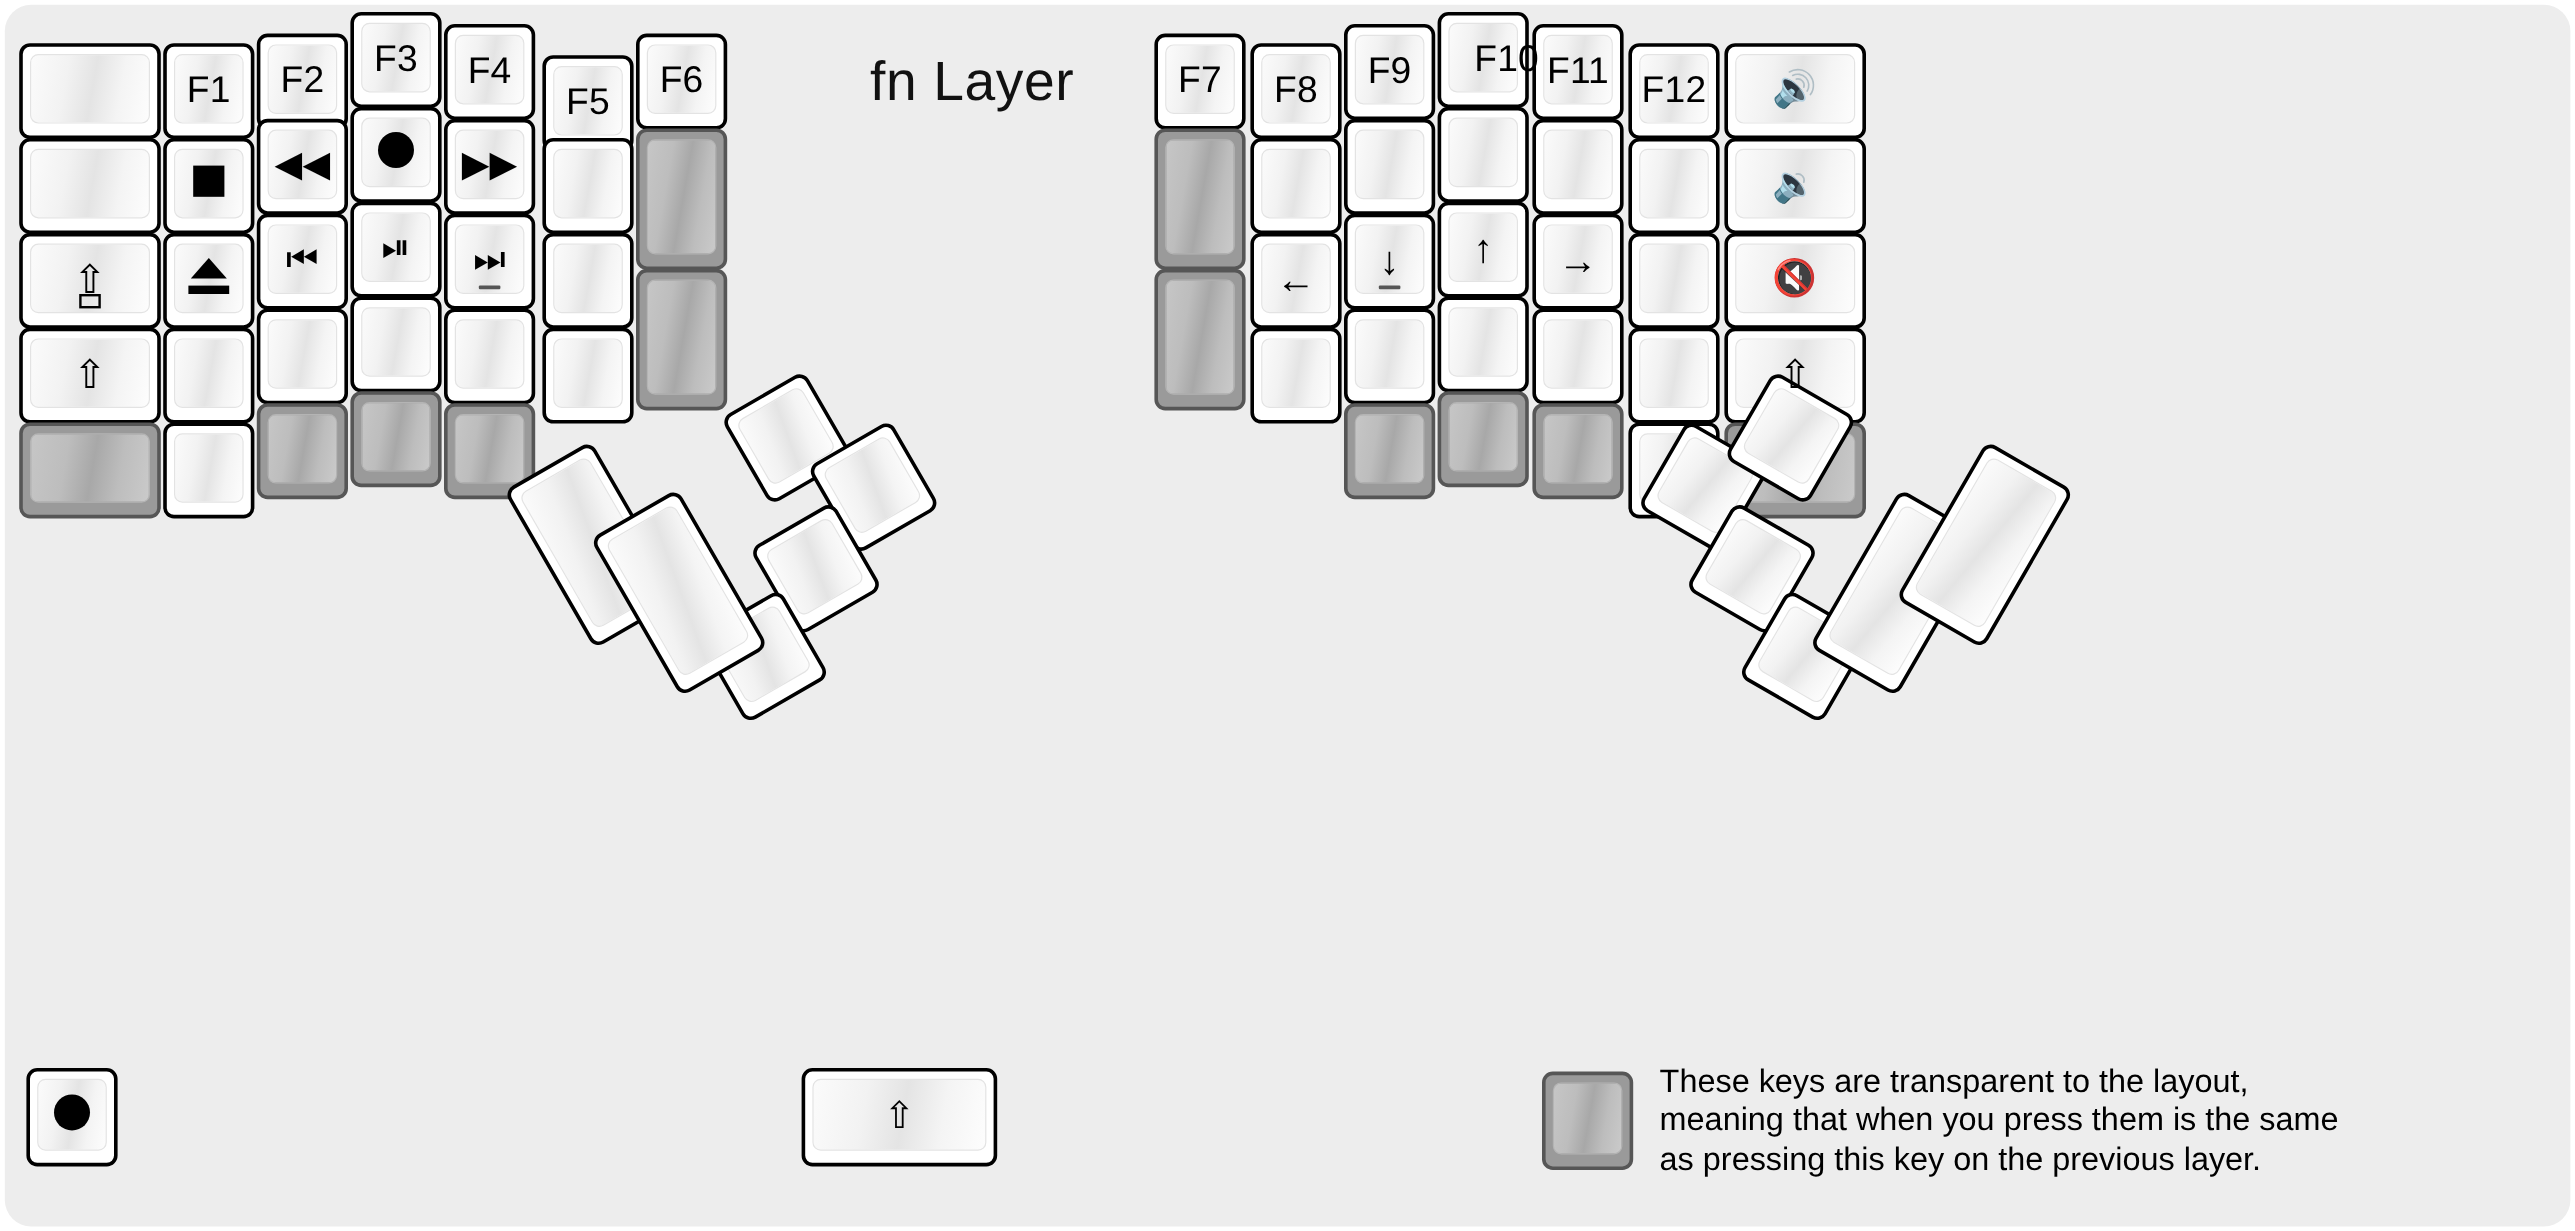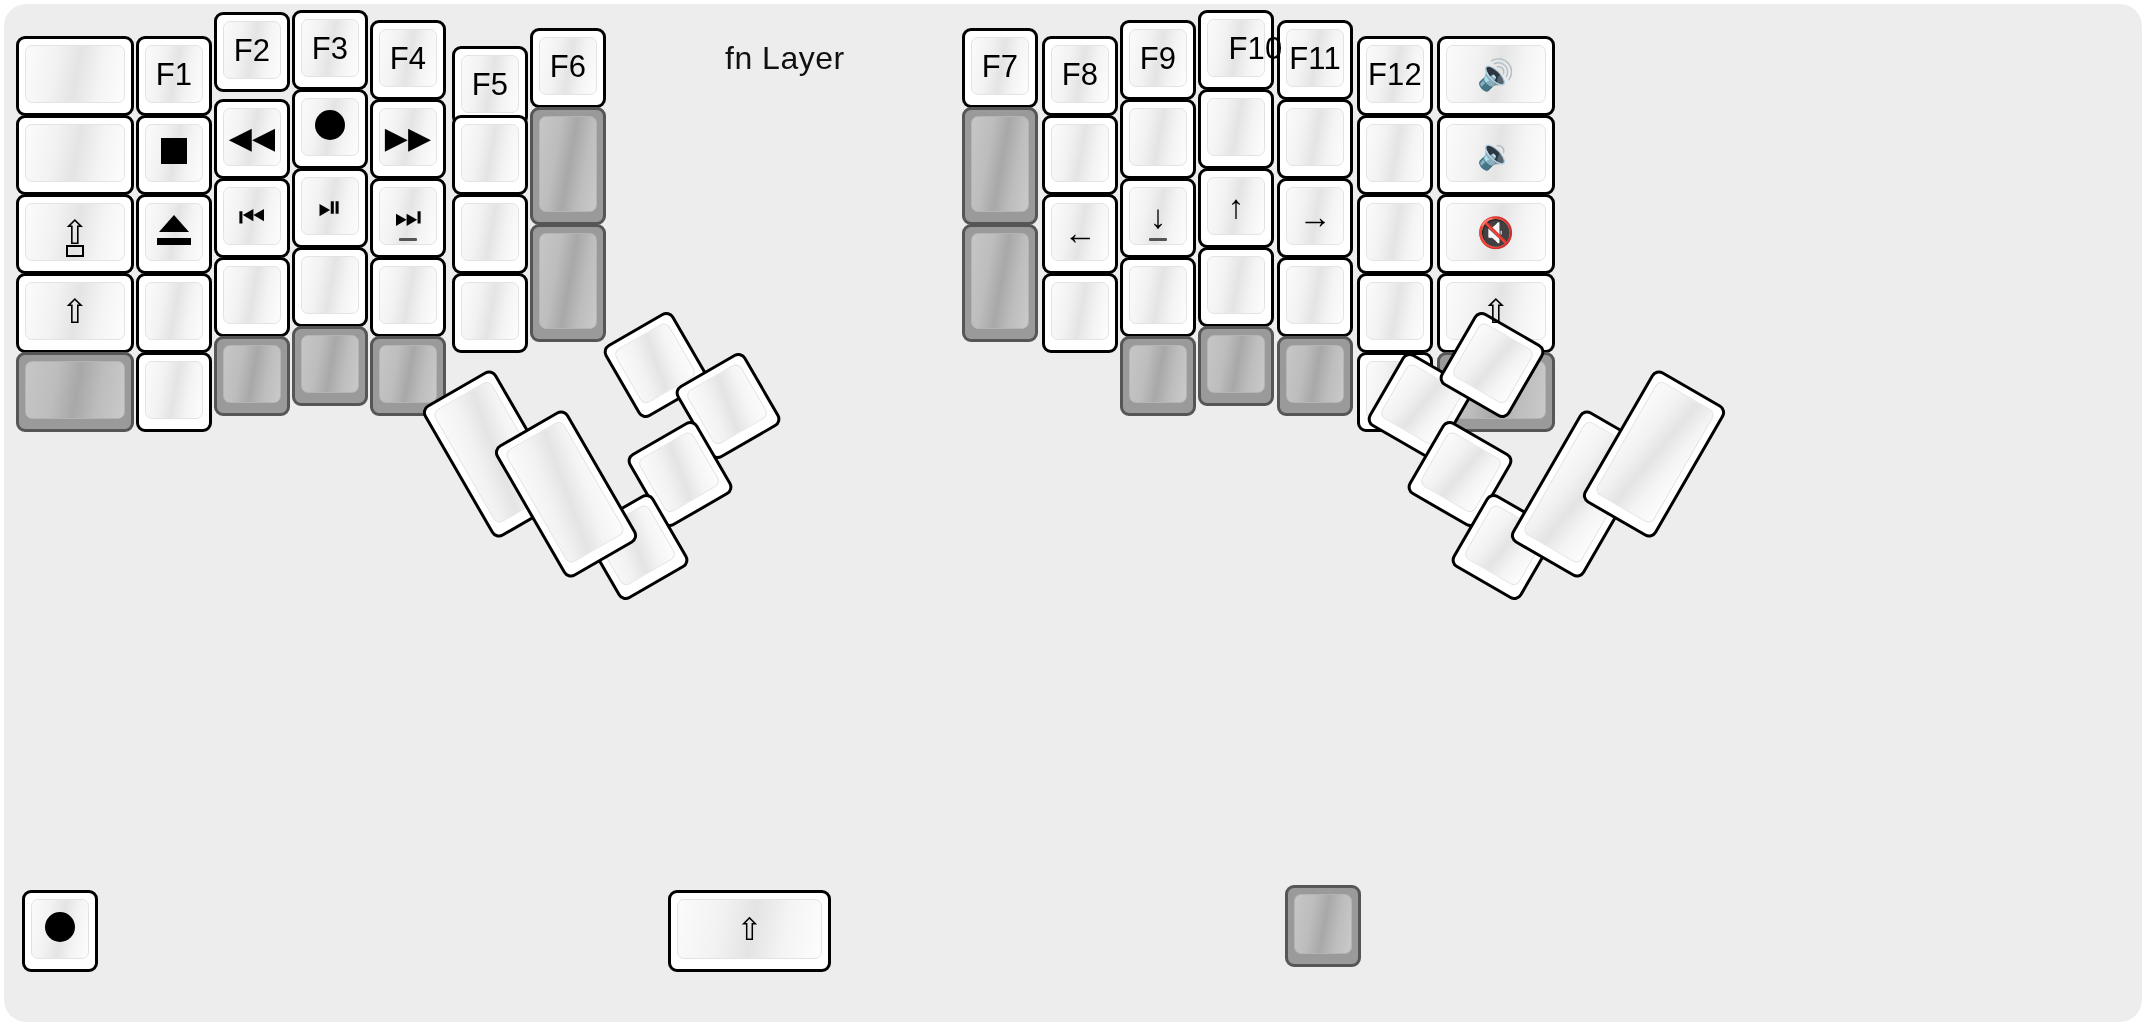--- a/index.html
+++ b/index.html
@@ -64,21 +64,21 @@
      border-left:15px solid transparent;border-right:15px solid transparent;border-bottom:17px solid #000;}
   .g-eject::after{content:"";position:absolute;left:0;bottom:0;width:34px;height:7px;background:#000;}
   .g-txt{font-size:30px;}
   .g-arrow{font-size:33px;}
   .underscore{position:absolute;left:50%;transform:translateX(-50%);bottom:14px;
     width:18px;height:3px;background:#555;border-radius:1px;z-index:4;}
 
   
   #title{
     position:absolute;left:725px;top:40px;
-    font-size:32px;color:#111;letter-spacing:.5px;
+    font-size:46px;color:#111;letter-spacing:.5px;
   }
 
   
   .note{position:absolute;display:flex;align-items:center;}
   .note .noteKey{position:relative;width:76px;height:82px;flex:0 0 auto;}
   .note .noteText{margin-left:22px;font-size:27px;line-height:1.2;color:#000;white-space:pre-line;}
 </style>
 </head>
 <body>
 
@@ -116,21 +116,21 @@
       <div class="key" style="left: 136px; top: 194px; width: 76px; height: 80px;">
         <div class="cap"></div>
         <span class="lgnd"><i class="g g-eject"></i></span>
       </div>
       <div class="key" style="left: 136px; top: 273px; width: 76px; height: 80px;">
         <div class="cap"></div>
       </div>
       <div class="key" style="left: 136px; top: 352px; width: 76px; height: 80px;">
         <div class="cap"></div>
       </div>
-      <div class="key" style="left: 214px; top: 12px; width: 76px; height: 80px;">
+      <div class="key" style="left: 214px; top: 28px; width: 76px; height: 80px;">
         <div class="cap"></div>
         <span class="lgnd">F2</span>
       </div>
       <div class="key" style="left: 214px; top: 99px; width: 76px; height: 80px;">
         <div class="cap"></div>
         <span class="lgnd"><span class="g-txt">◀◀</span></span>
       </div>
       <div class="key" style="left: 214px; top: 178px; width: 76px; height: 80px;">
         <div class="cap"></div>
         <span class="lgnd"><span class="g-txt">⏮</span></span>
@@ -367,14 +367,17 @@
       </div>
     </div>
   </div>
 
   <div class="note" style="left:1285px;top:885px;">
     <div class="noteKey">
       <div class="key trans" style="left:0;top:0;width:76px;height:82px;">
         <div class="cap"></div>
       </div>
     </div>
+    <div class="noteText">These keys are transparent to the layout,
+meaning that when you press them is the same
+as pressing this key on the previous layer.</div>
   </div>
 </div>
 
 </body></html>

